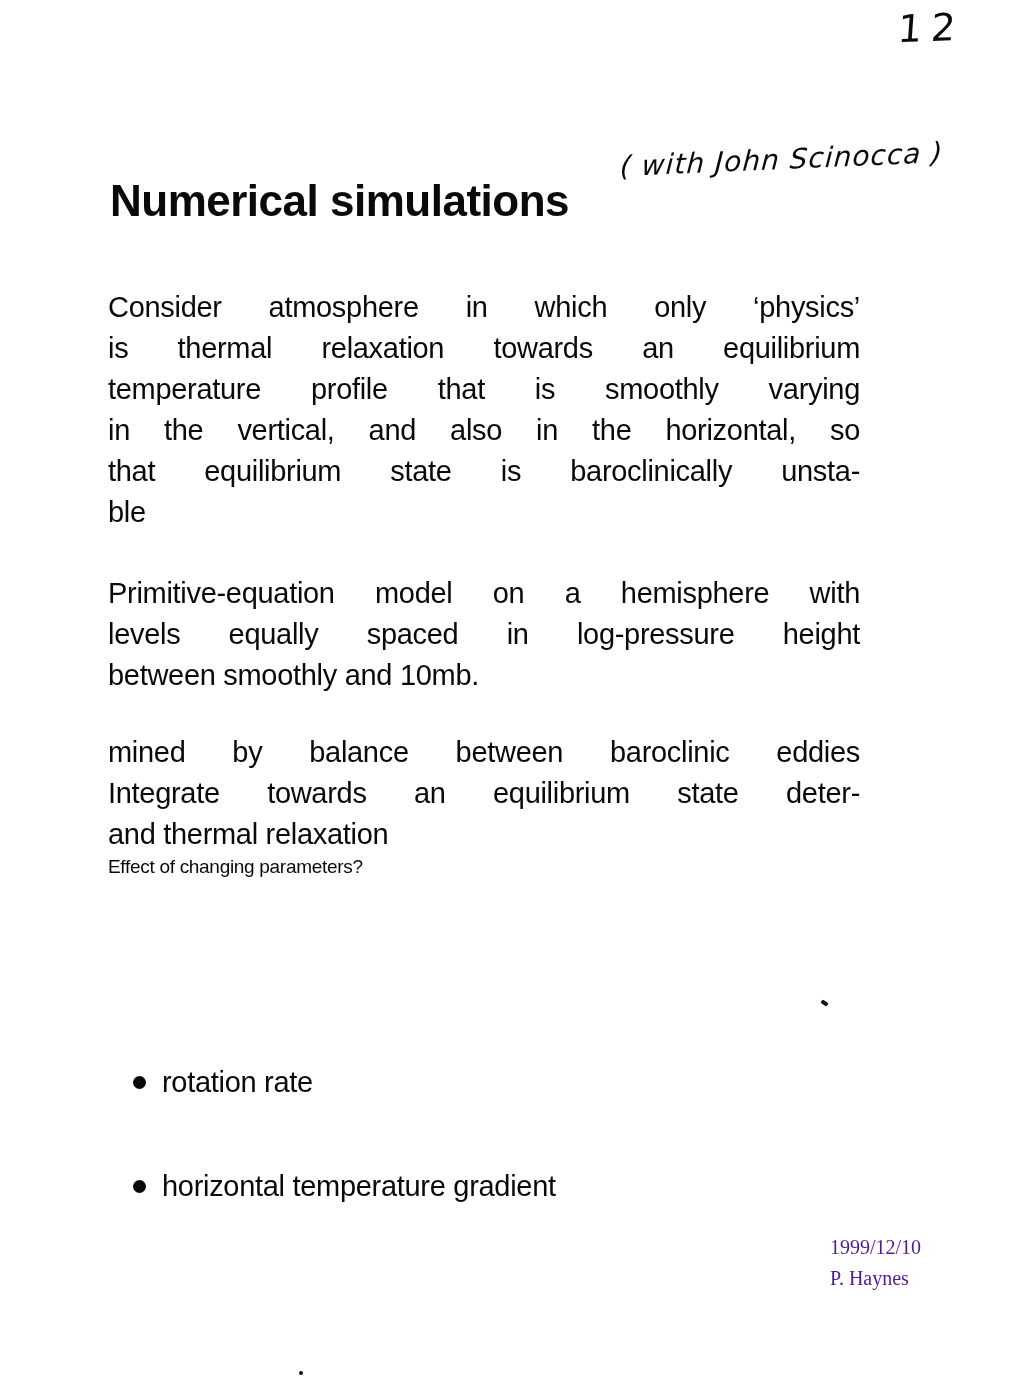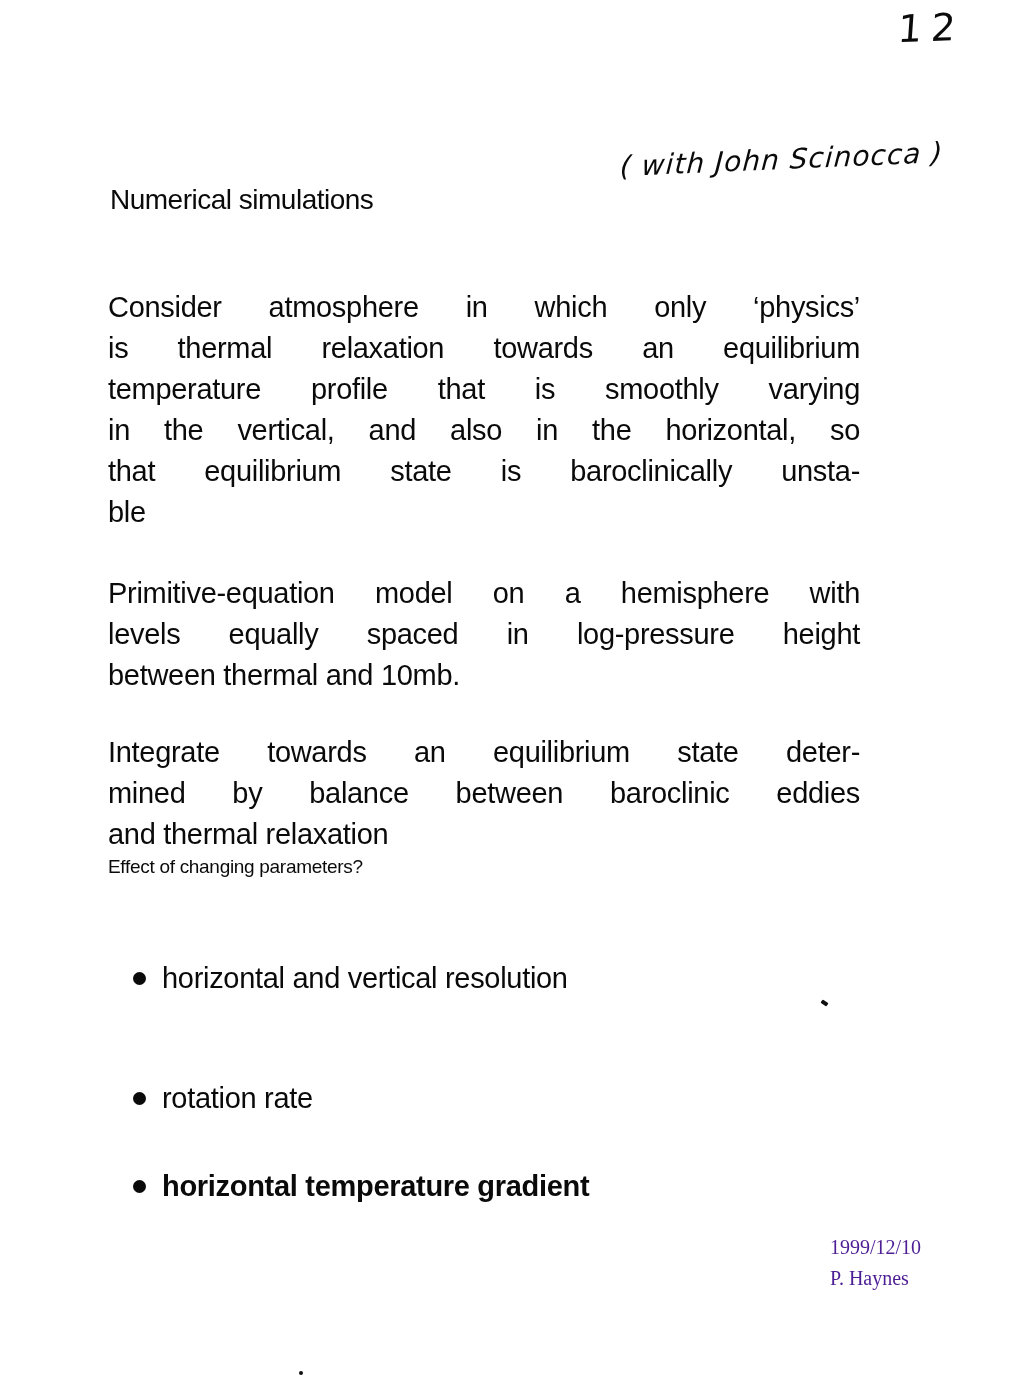--- a/index.html
+++ b/index.html
@@ -27,23 +27,23 @@
     font-family: "DejaVu Sans", sans-serif;
     letter-spacing: 9px;
     transform: skewX(-6deg) rotate(-2deg);
     font-weight: 400;
   }
 
   
   .title {
     position: absolute;
     left: 110px;
-    top: 184px;
-    font-size: 28px;
-    font-weight: 400;
+    top: 176px;
+    font-size: 44px;
+    font-weight: 700;
     letter-spacing: -0.5px;
     white-space: nowrap;
   }
 
   
   .annotation {
     position: absolute;
     left: 620px;
     top: 143px;
     font-size: 28px;
@@ -91,22 +91,22 @@
     position: absolute;
     left: 133px;
     display: flex;
     align-items: center;
     font-size: 29px;
     letter-spacing: -0.3px;
     height: 41px;
     white-space: nowrap;
   }
   .b1 { top: 958px; }
-  .b2 { top: 1062px; margin-top: 16px; }
-  .b3 { top: 1166px; font-weight: bold; }
+  .b2 { top: 1062px; }
+  .b3 { top: 1166px; }
   .dot {
     width: 13px;
     height: 13px;
     border-radius: 50%;
     background: #0a0a0a;
     display: inline-block;
     margin-right: 16px;
     flex: 0 0 auto;
   }
 
@@ -145,35 +145,31 @@
       <div class="line">is thermal relaxation towards an equilibrium</div>
       <div class="line">temperature profile that is smoothly varying</div>
       <div class="line">in the vertical, and also in the horizontal, so</div>
       <div class="line">that equilibrium state is baroclinically unsta-</div>
       <div class="line last">ble</div>
     </div>
 
   <div class="para p2">
       <div class="line">Primitive-equation model on a hemisphere with</div>
       <div class="line">levels equally spaced in log-pressure height</div>
-      <div class="line last">between thermal and 10mb.</div>
+      <div class="line last">between smoothly and 10mb.</div>
     </div>
 
   <div class="para p3">
+      <div class="line">mined by balance between baroclinic eddies</div>
       <div class="line">Integrate towards an equilibrium state deter-</div>
-      <div class="line">mined by balance between baroclinic eddies</div>
       <div class="line last">and thermal relaxation</div>
     </div>
 
   <div class="question">Effect of changing parameters?</div>
 
-  <div class="bullet-row b1">
-    <span class="dot"></span>
-    <span>horizontal and vertical resolution</span>
-  </div>
 
   <div class="bullet-row b2">
     <span class="dot"></span>
     <span>rotation rate</span>
   </div>
 
   <div class="bullet-row b3">
     <span class="dot"></span>
     <span>horizontal temperature gradient</span>
   </div>

